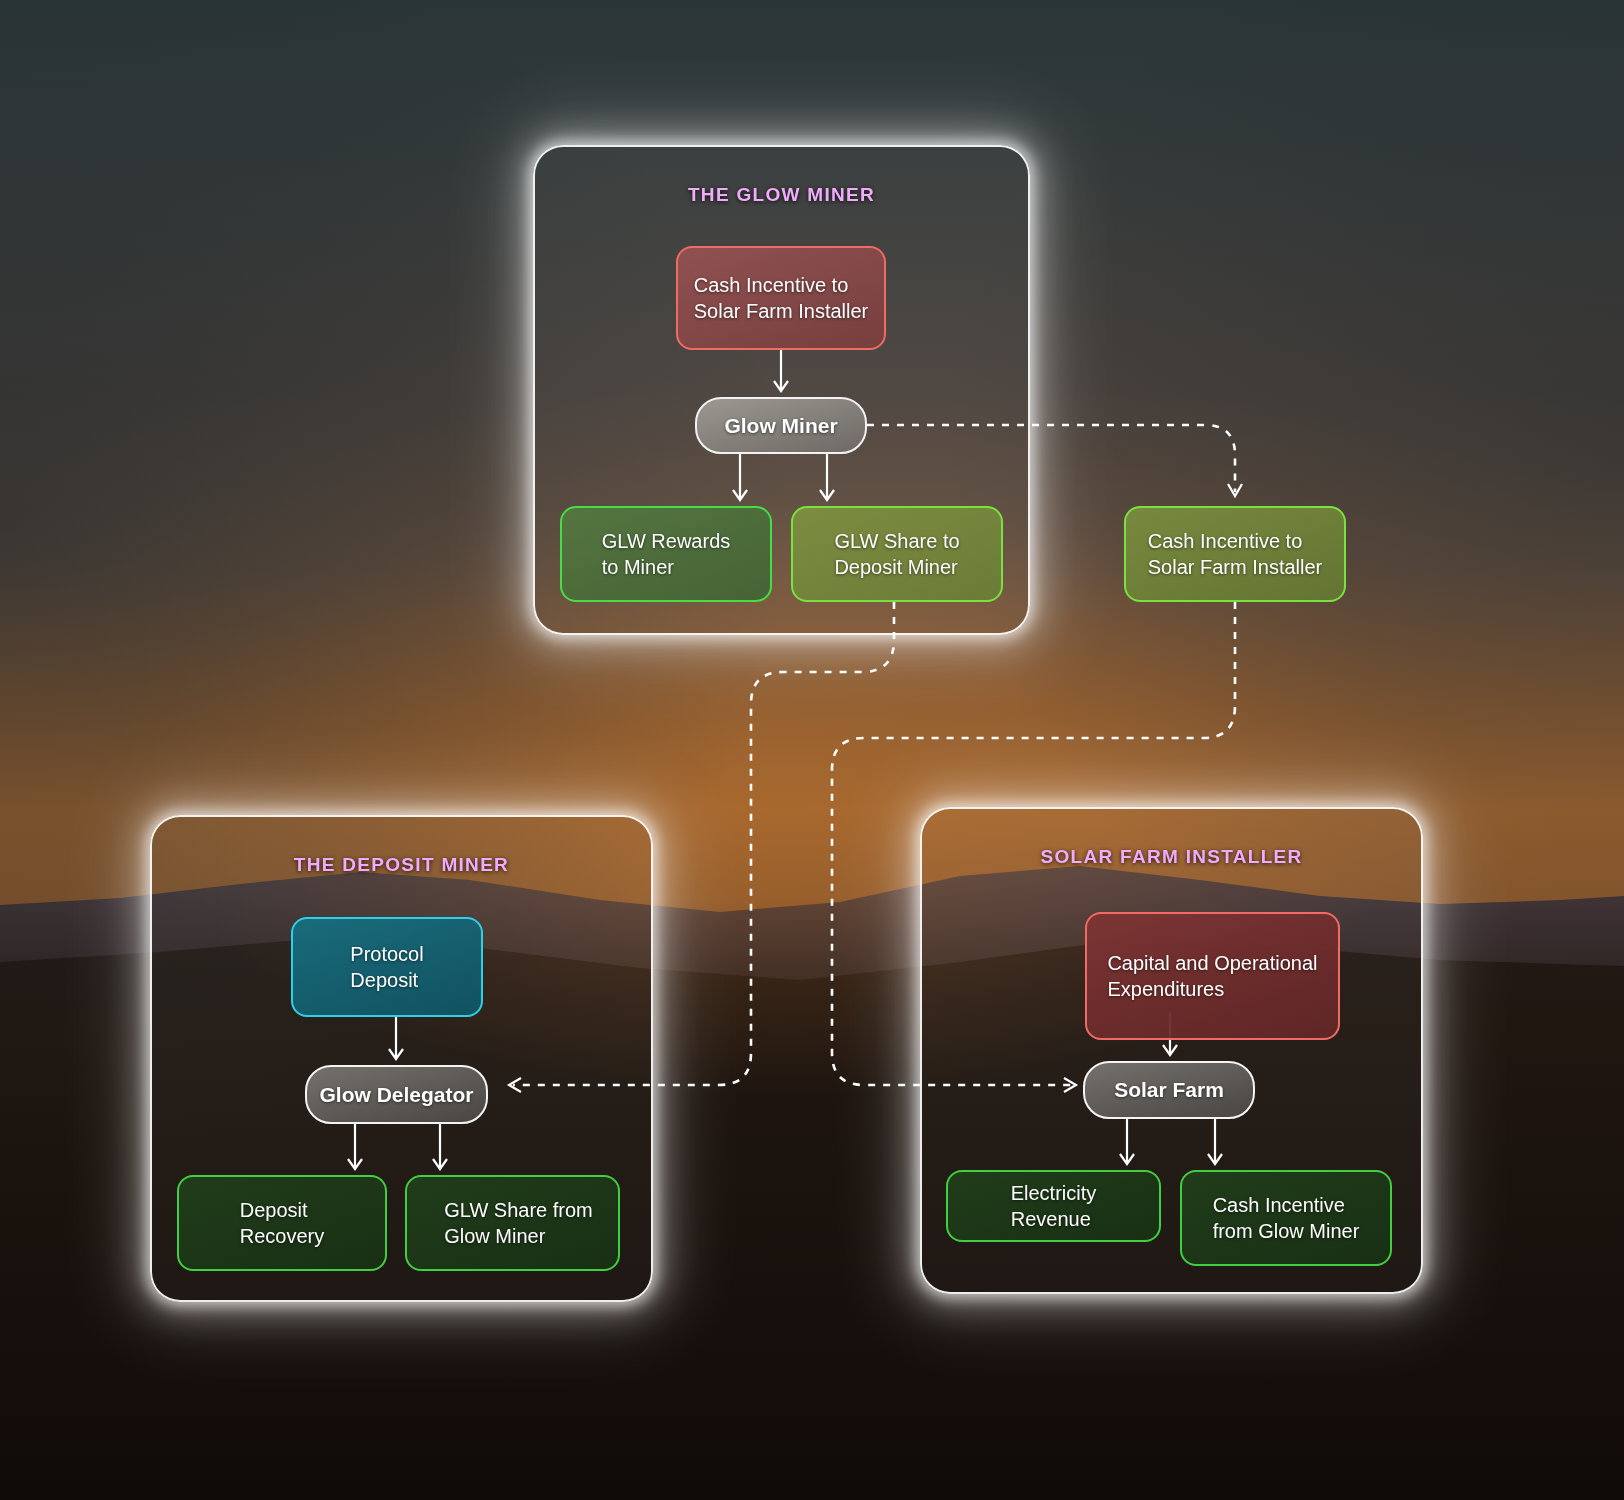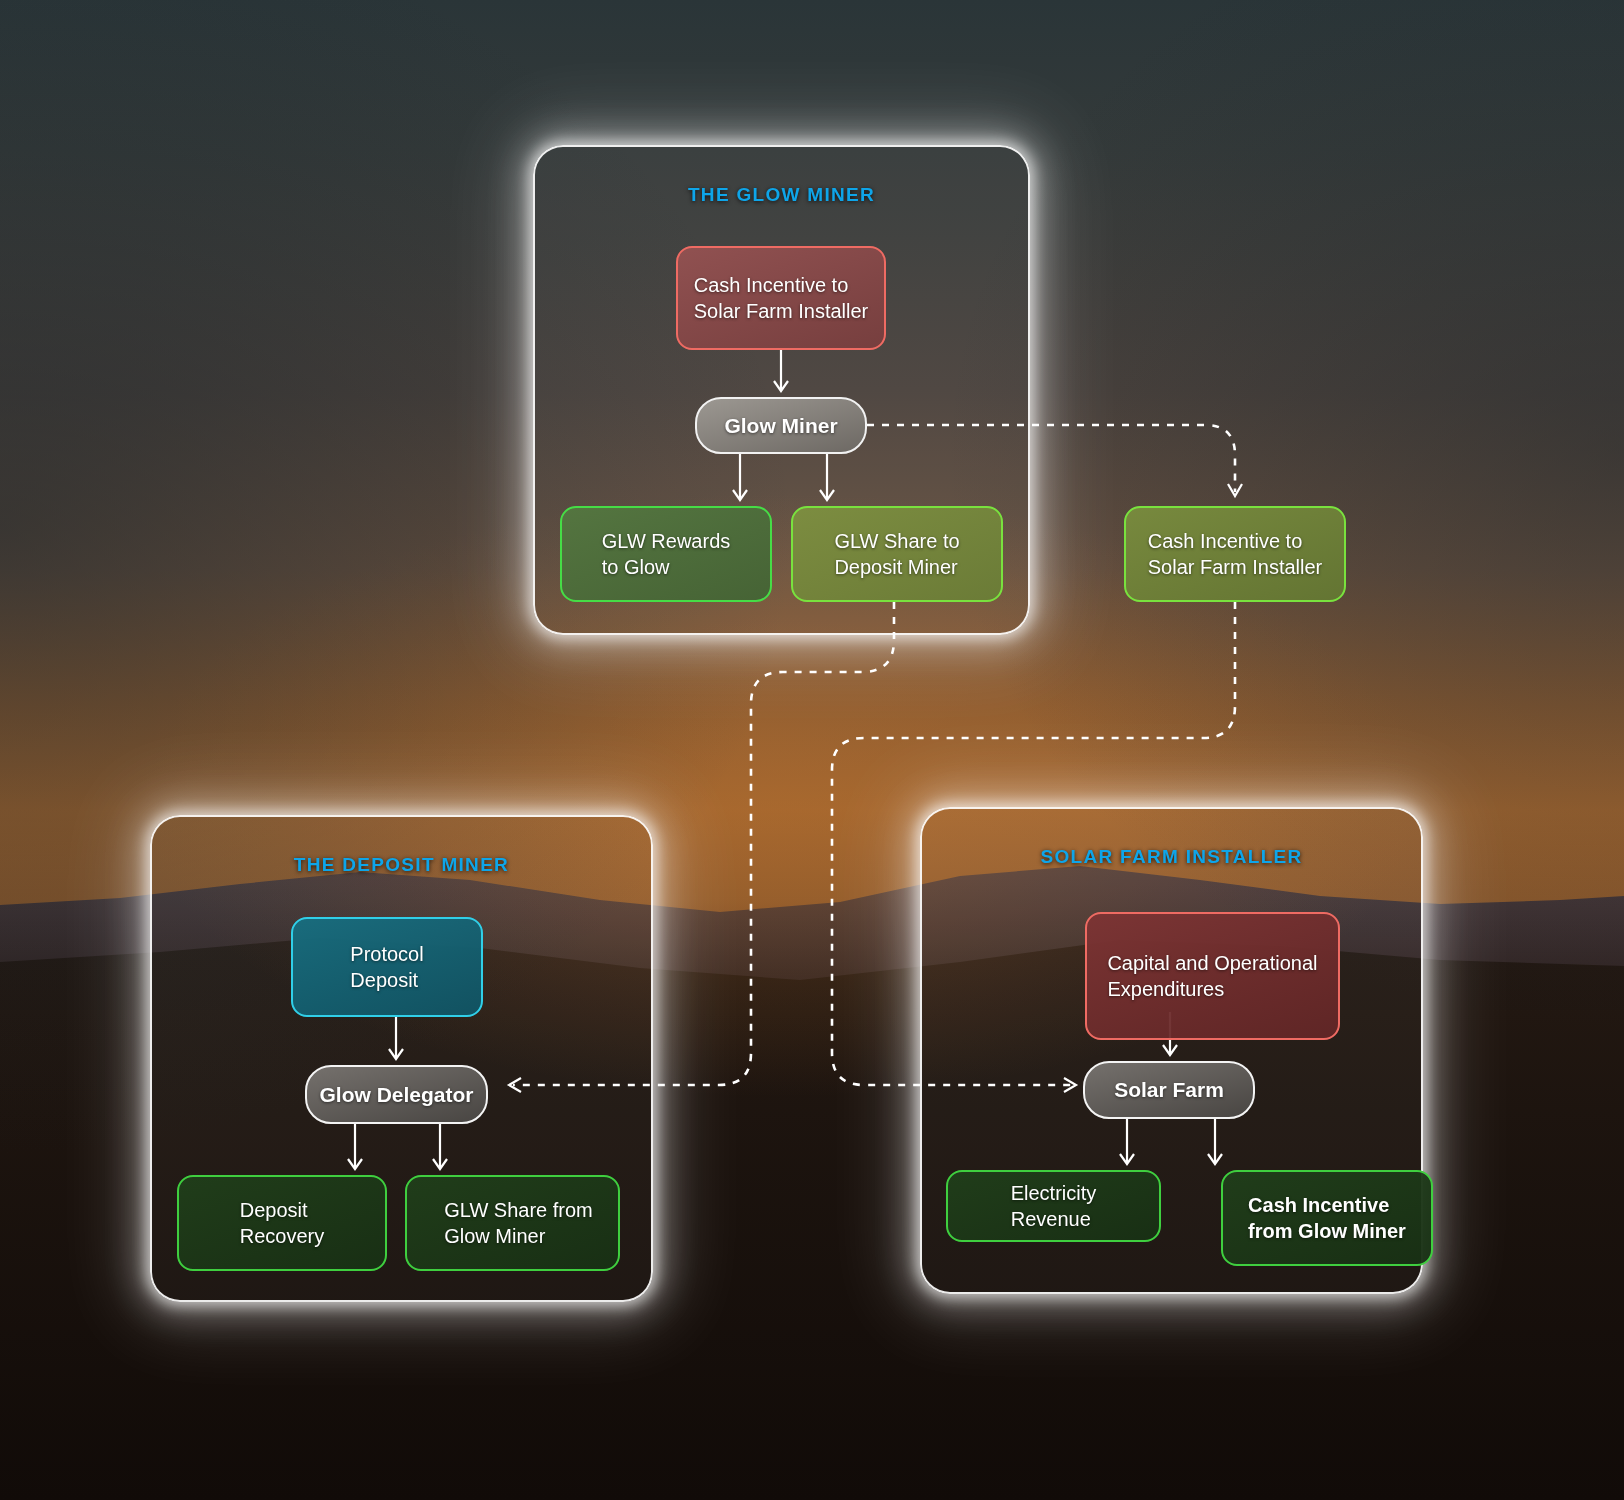--- a/index.html
+++ b/index.html
@@ -68,21 +68,21 @@
   }
 
   #panel-glow-miner   { left: 533px;  top: 145px;  width: 497px; height: 490px; }
   #panel-deposit-miner{ left: 150px;  top: 815px;  width: 503px; height: 487px; }
   #panel-solar-farm   { left: 920px;  top: 807px;  width: 503px; height: 487px; }
 
   .panel-title {
     position: absolute;
     left: 0; right: 0;
     text-align: center;
-    color: #0ea5e9;
+    color: #f0abfc;
     font-weight: bold;
     font-size: 19px;
     letter-spacing: 1.3px;
     text-shadow: 0 1px 4px rgba(0,0,0,0.8);
   }
   #panel-glow-miner    .panel-title { top: 37px; }
   #panel-deposit-miner .panel-title { top: 37px; }
   #panel-solar-farm    .panel-title { top: 37px; }
 
   
@@ -154,21 +154,21 @@
   #node-cash-incentive-installer-out { left: 1124px; top: 506px; width: 222px; height: 96px; }
 
   #node-protocol-deposit   { left: 291px; top: 917px;  width: 192px; height: 100px; }
   #node-glow-delegator     { left: 305px; top: 1065px; width: 183px; height: 59px; }
   #node-deposit-recovery   { left: 177px; top: 1175px; width: 210px; height: 96px; }
   #node-glw-share-from     { left: 405px; top: 1175px; width: 215px; height: 96px; padding-left: 22px; }
 
   #node-capex              { left: 1049px; top: 912px;  width: 255px; height: 128px; margin-left: 36px; }
   #node-solar-farm         { left: 1083px; top: 1061px; width: 172px; height: 58px; }
   #node-electricity-revenue{ left: 946px;  top: 1170px; width: 215px; height: 72px; }
-  #node-cash-incentive-from{ left: 1221px; top: 1170px; width: 212px; height: 96px; font-weight: bold; }
+  #node-cash-incentive-from{ left: 1180px; top: 1170px; width: 212px; height: 96px; }
 
   
   .conn-layer {
     position: absolute;
     inset: 0;
     width: 1624px;
     height: 1500px;
     pointer-events: none;
   }
   .solid-arrow {
@@ -294,21 +294,21 @@
       </g>
     </svg>
   </div>
 
   <div class="node node-red" id="node-cash-incentive-installer-top">Cash Incentive to
 Solar Farm Installer</div>
 
   <div class="node node-gray" id="node-glow-miner">Glow Miner</div>
 
   <div class="node node-green-mid" id="node-glw-rewards-miner">GLW Rewards
-to Glow</div>
+to Miner</div>
 
   <div class="node node-green-olive" id="node-glw-share-deposit">GLW Share to
 Deposit Miner</div>
 
   <div class="node node-green-olive2" id="node-cash-incentive-installer-out">Cash Incentive to
 Solar Farm Installer</div>
 
   <div class="node node-blue" id="node-protocol-deposit">Protocol
 Deposit</div>
 

